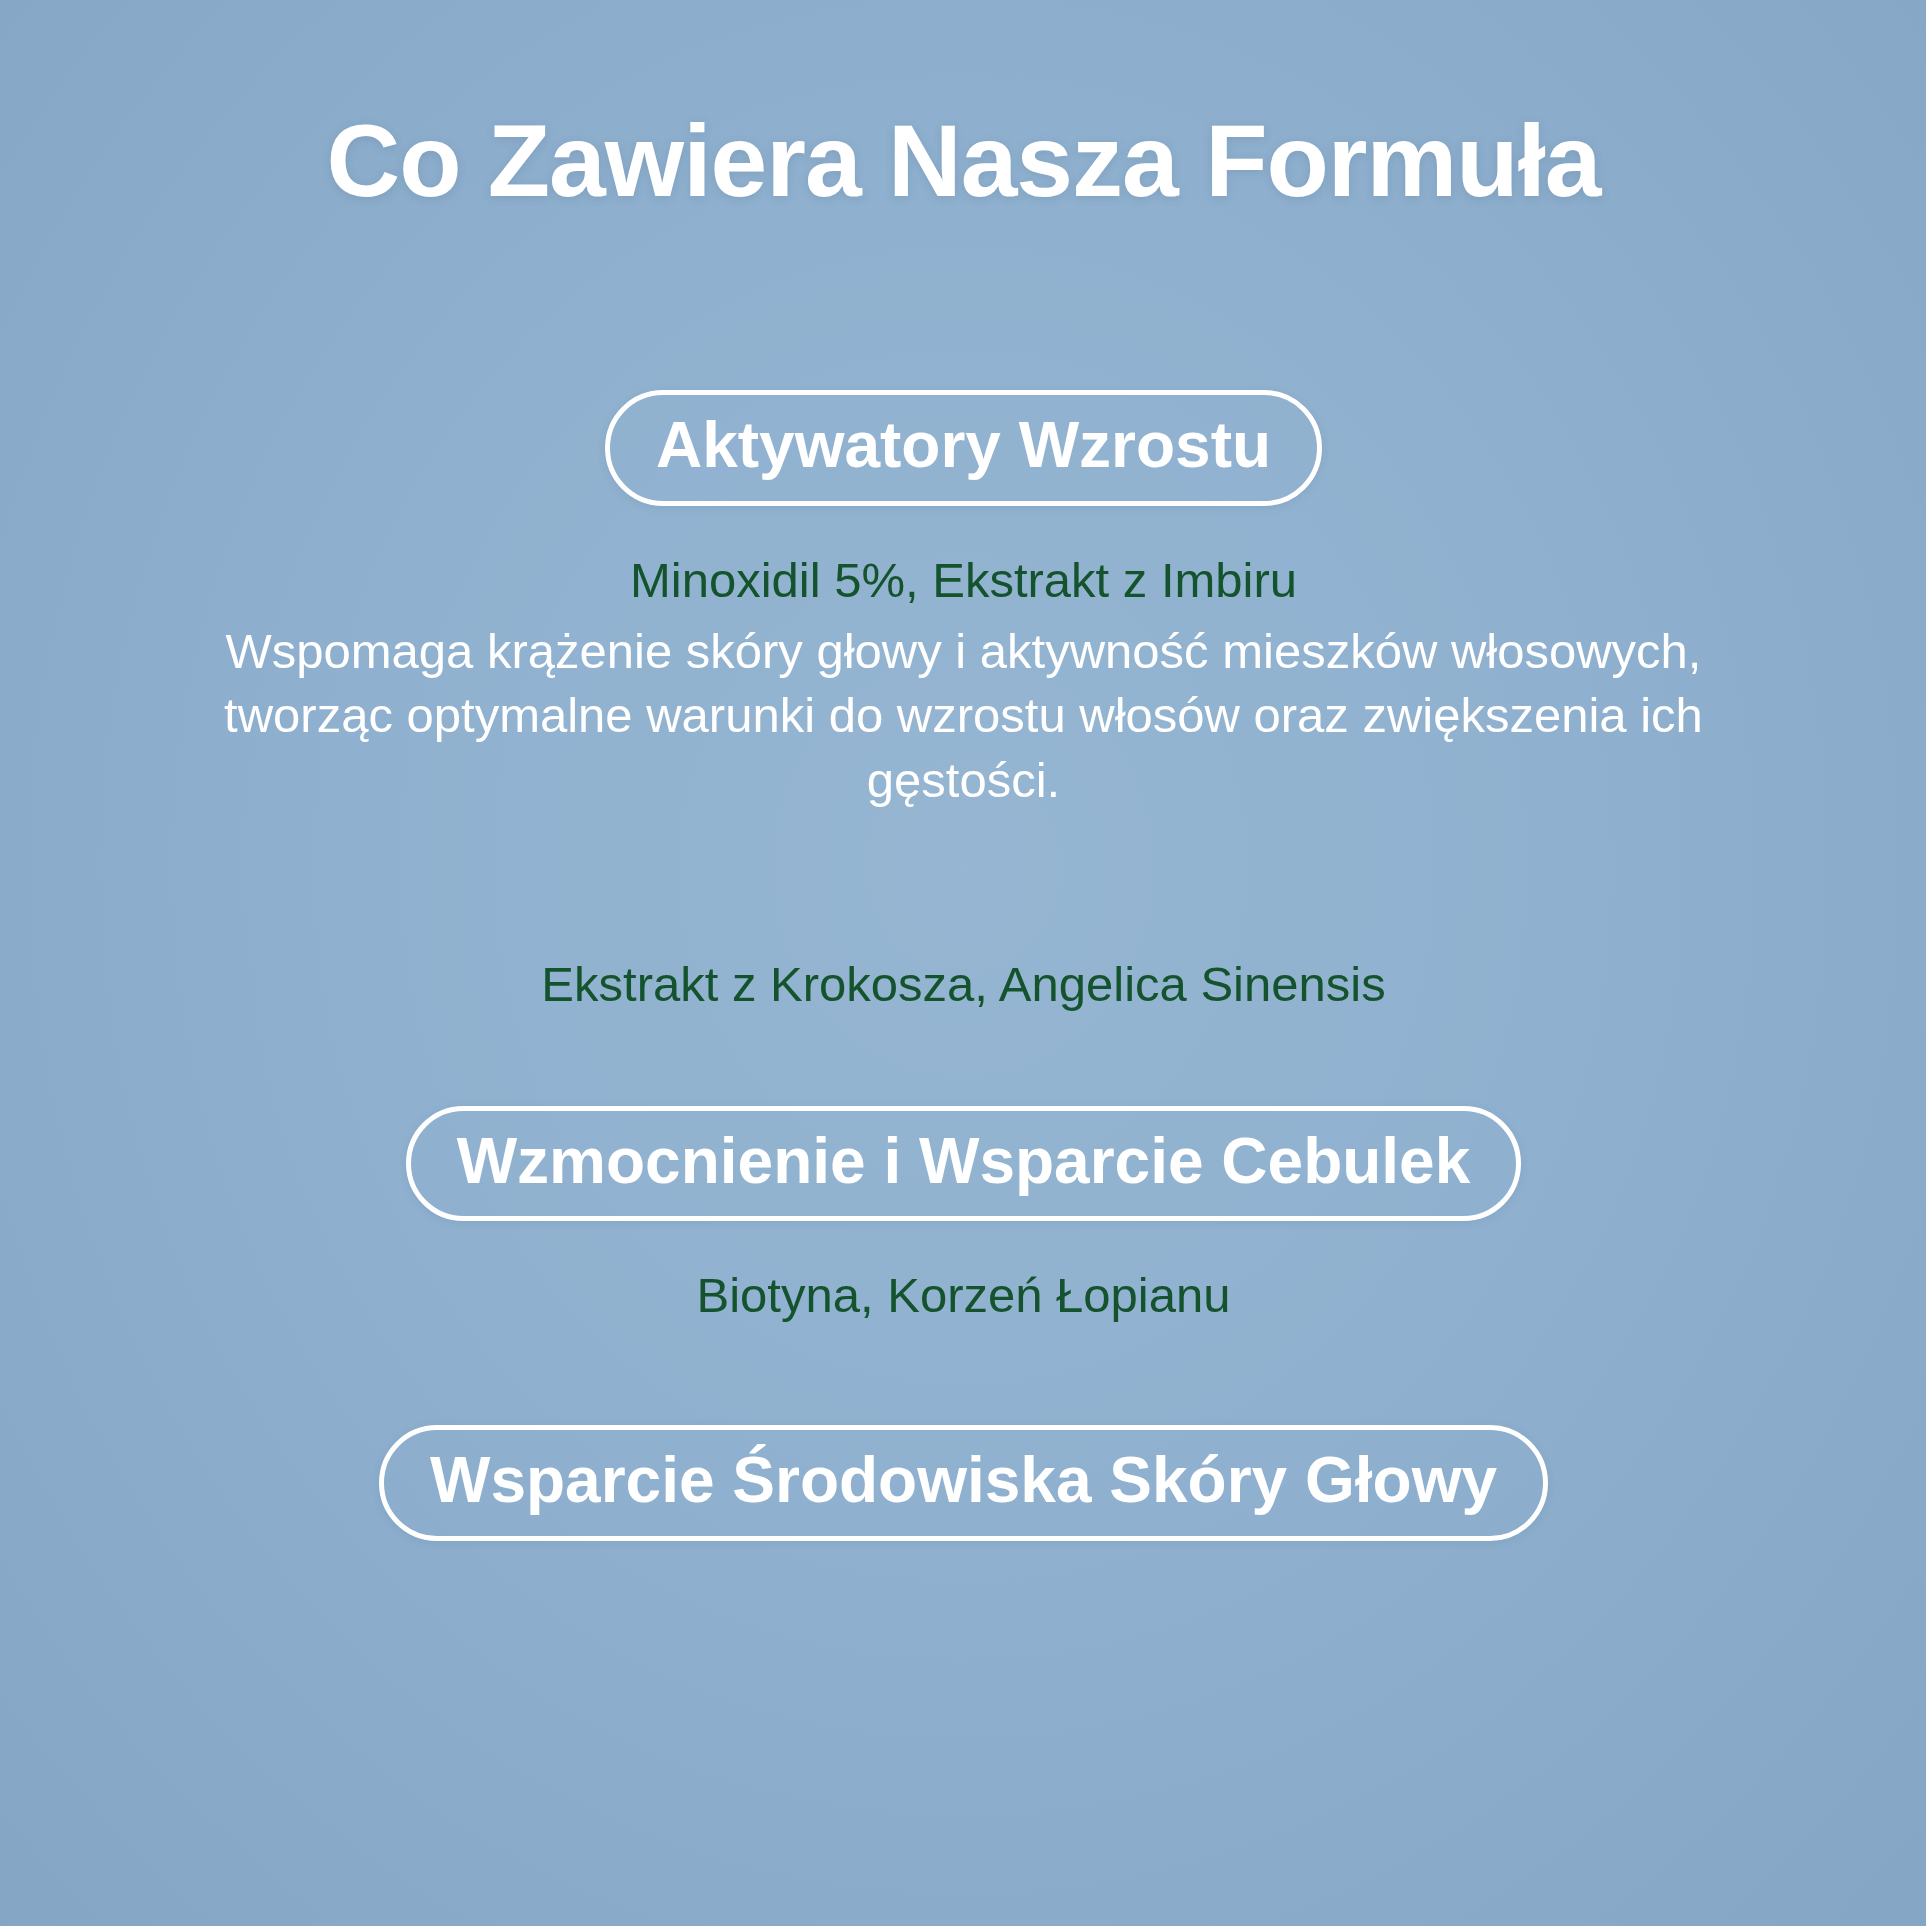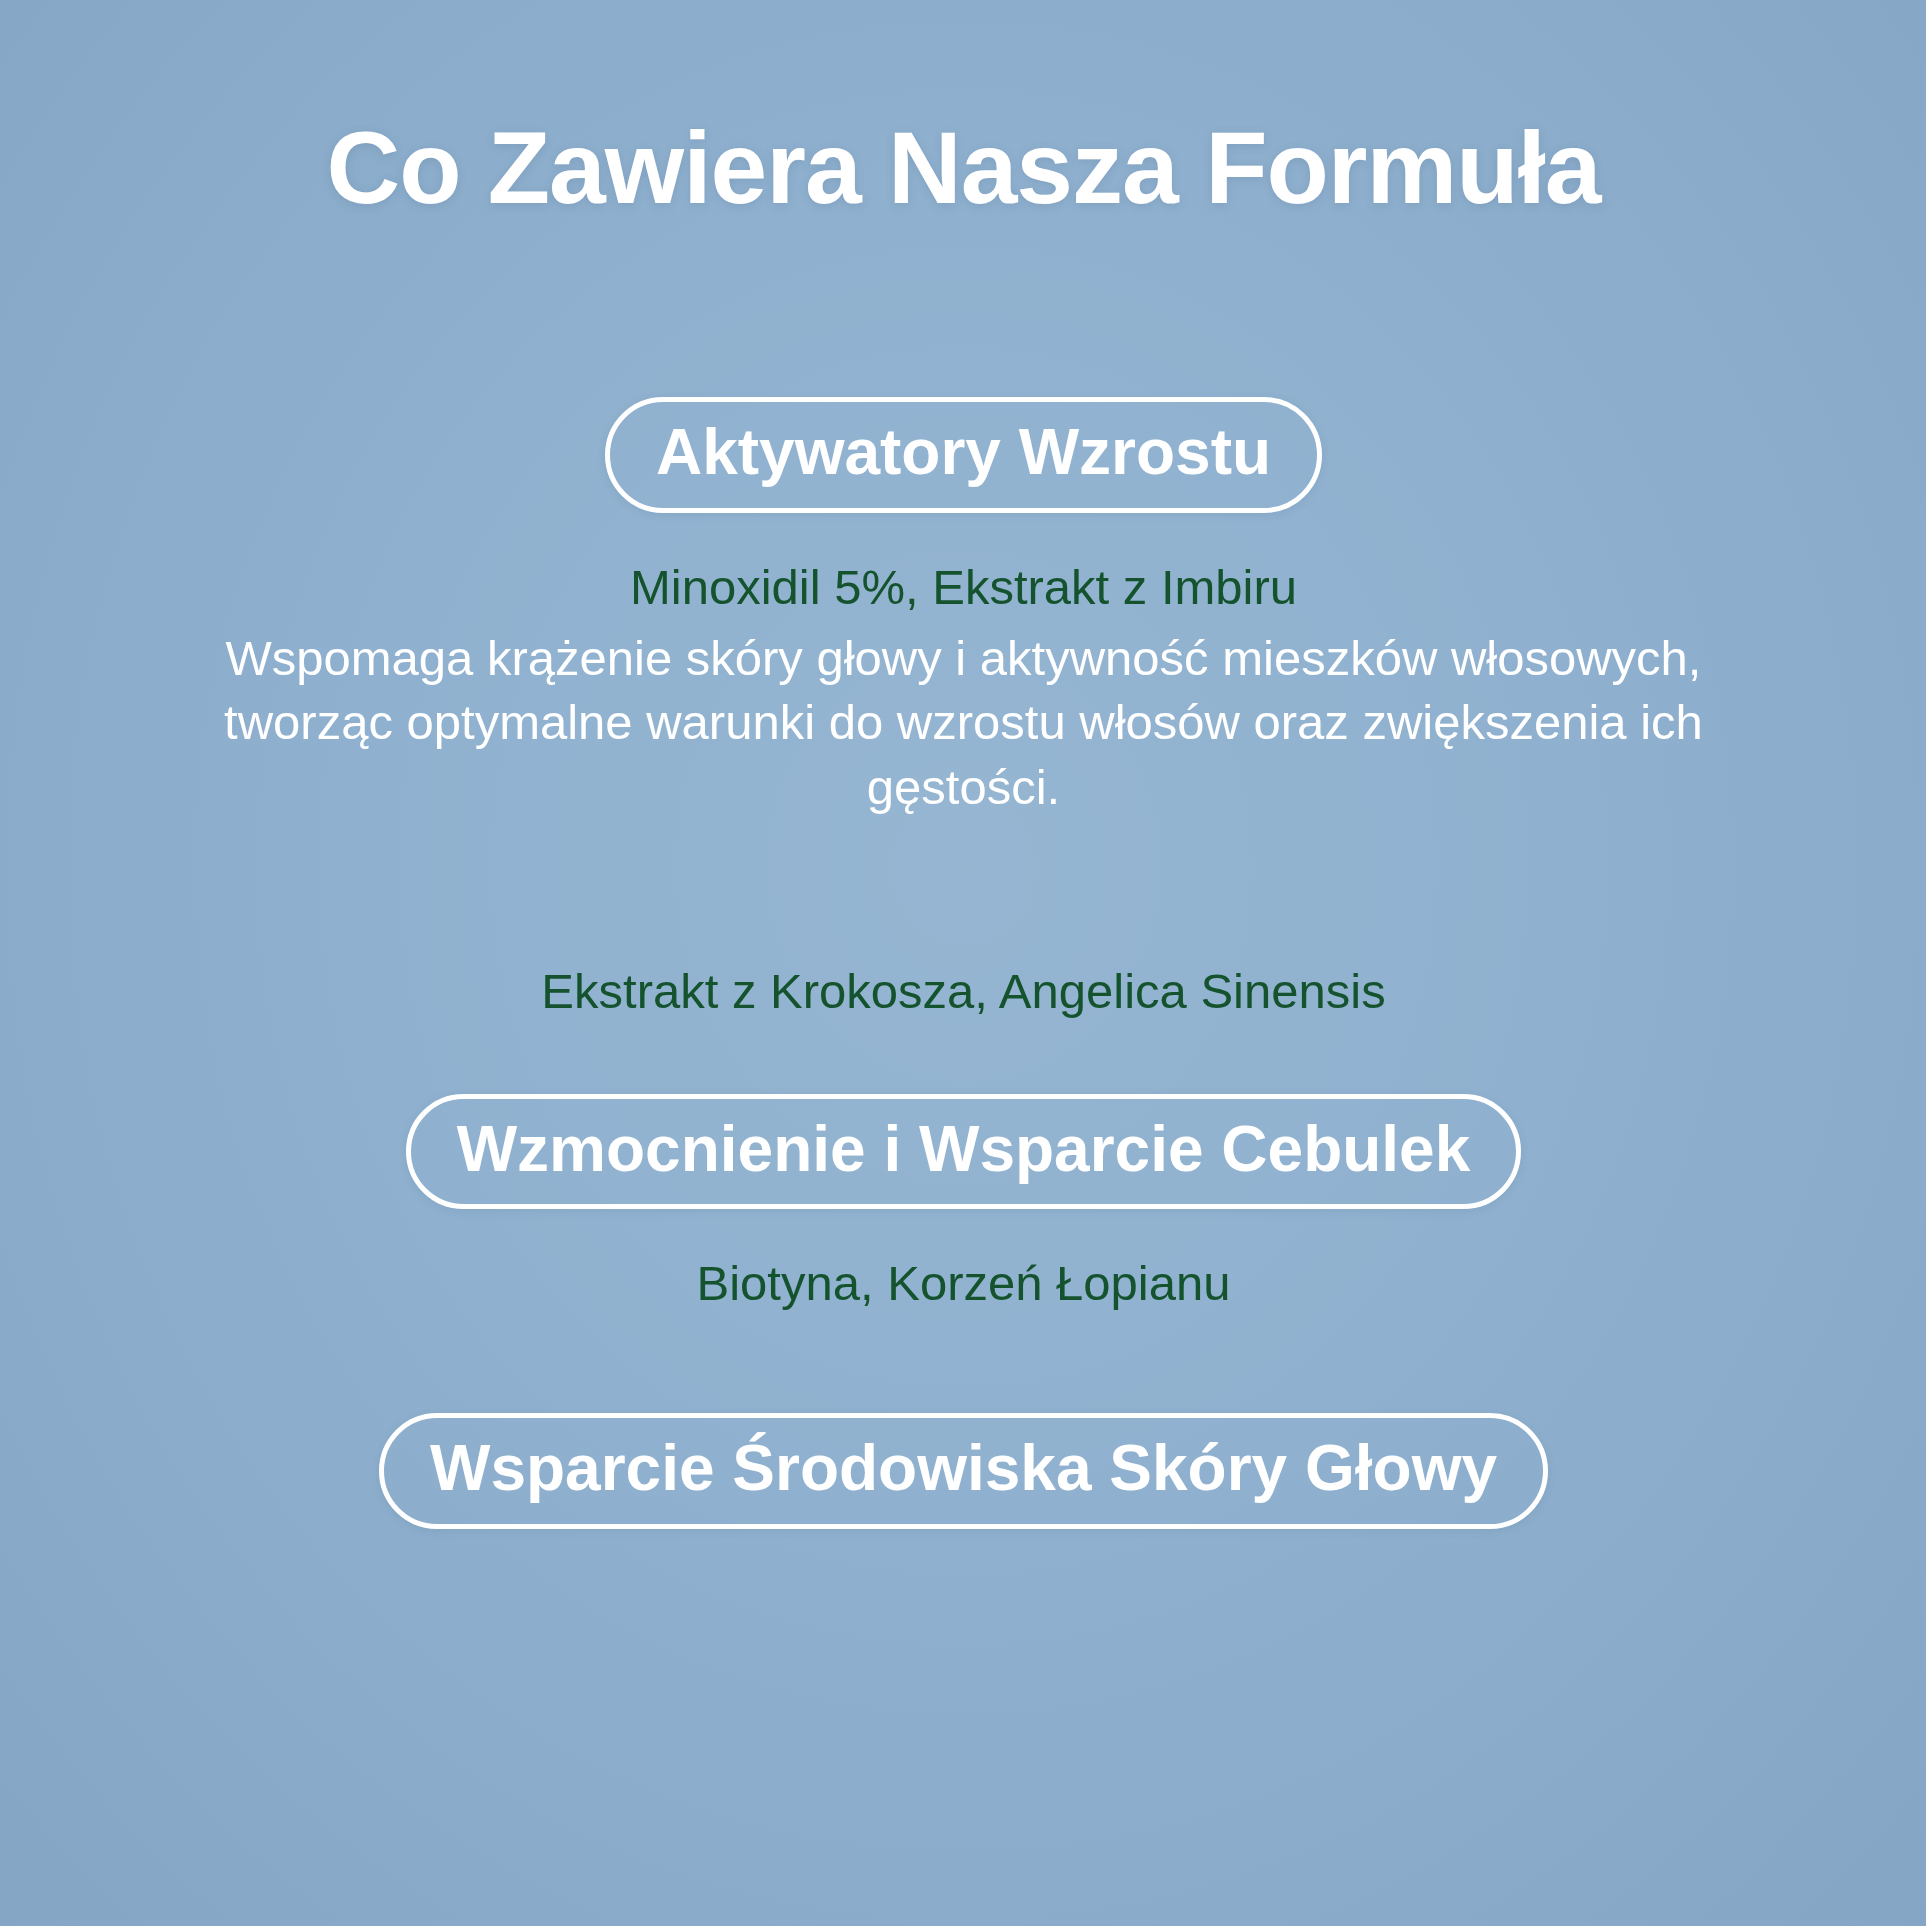--- a/index.html
+++ b/index.html
@@ -20,21 +20,21 @@
     background:
       radial-gradient(circle at 12% 6%, rgba(196, 218, 238, 0.95) 0%, rgba(167, 198, 226, 0.35) 28%, rgba(141, 175, 208, 0) 55%),
       radial-gradient(circle at 88% 14%, rgba(180, 206, 232, 0.55) 0%, rgba(150, 182, 214, 0.12) 35%, rgba(140, 174, 207, 0) 60%),
       radial-gradient(circle at 50% 120%, rgba(119, 154, 189, 0.75) 0%, rgba(131, 166, 200, 0.3) 45%, rgba(140, 175, 208, 0) 75%),
       linear-gradient(160deg, #a9c8e2 0%, #95b6d5 38%, #88abcb 62%, #7d a0c2 100%),
       linear-gradient(180deg, #a3c3de 0%, #8fb2d1 50%, #7f a2c3 100%);
     background-color: #8fb1cf;
     display: flex;
     flex-direction: column;
     align-items: center;
-    padding: 8px 59px;
+    padding: 1px 59px;
   }
   .vignette {
     position: absolute;
     inset: 0;
     pointer-events: none;
     background: radial-gradient(ellipse at 50% 45%, rgba(255,255,255,0.06) 0%, rgba(0,0,0,0.0) 45%, rgba(40,70,100,0.10) 100%);
   }
   .content {
     position: relative;
     width: 100%;
@@ -53,21 +53,21 @@
     text-shadow: 0 2px 10px rgba(60, 90, 120, 0.18);
   }
   .section {
     width: 100%;
     display: flex;
     flex-direction: column;
     align-items: center;
   }
   .section-1 { margin-top: 107px; }
   .section-2 { margin-top: 97px; }
-  .section-3 { margin-top: 72px; justify-content: flex-end; }
+  .section-3 { margin-top: 91px; justify-content: flex-end; }
   .section-4 { margin-top: 99px; }
 
   .pill {
     display: inline-block;
     border: 5px solid #ffffff;
     border-radius: 79px;
     padding: 16px 46px 20px 46px;
     color: #ffffff;
     font-size: 64px;
     font-weight: 700;

